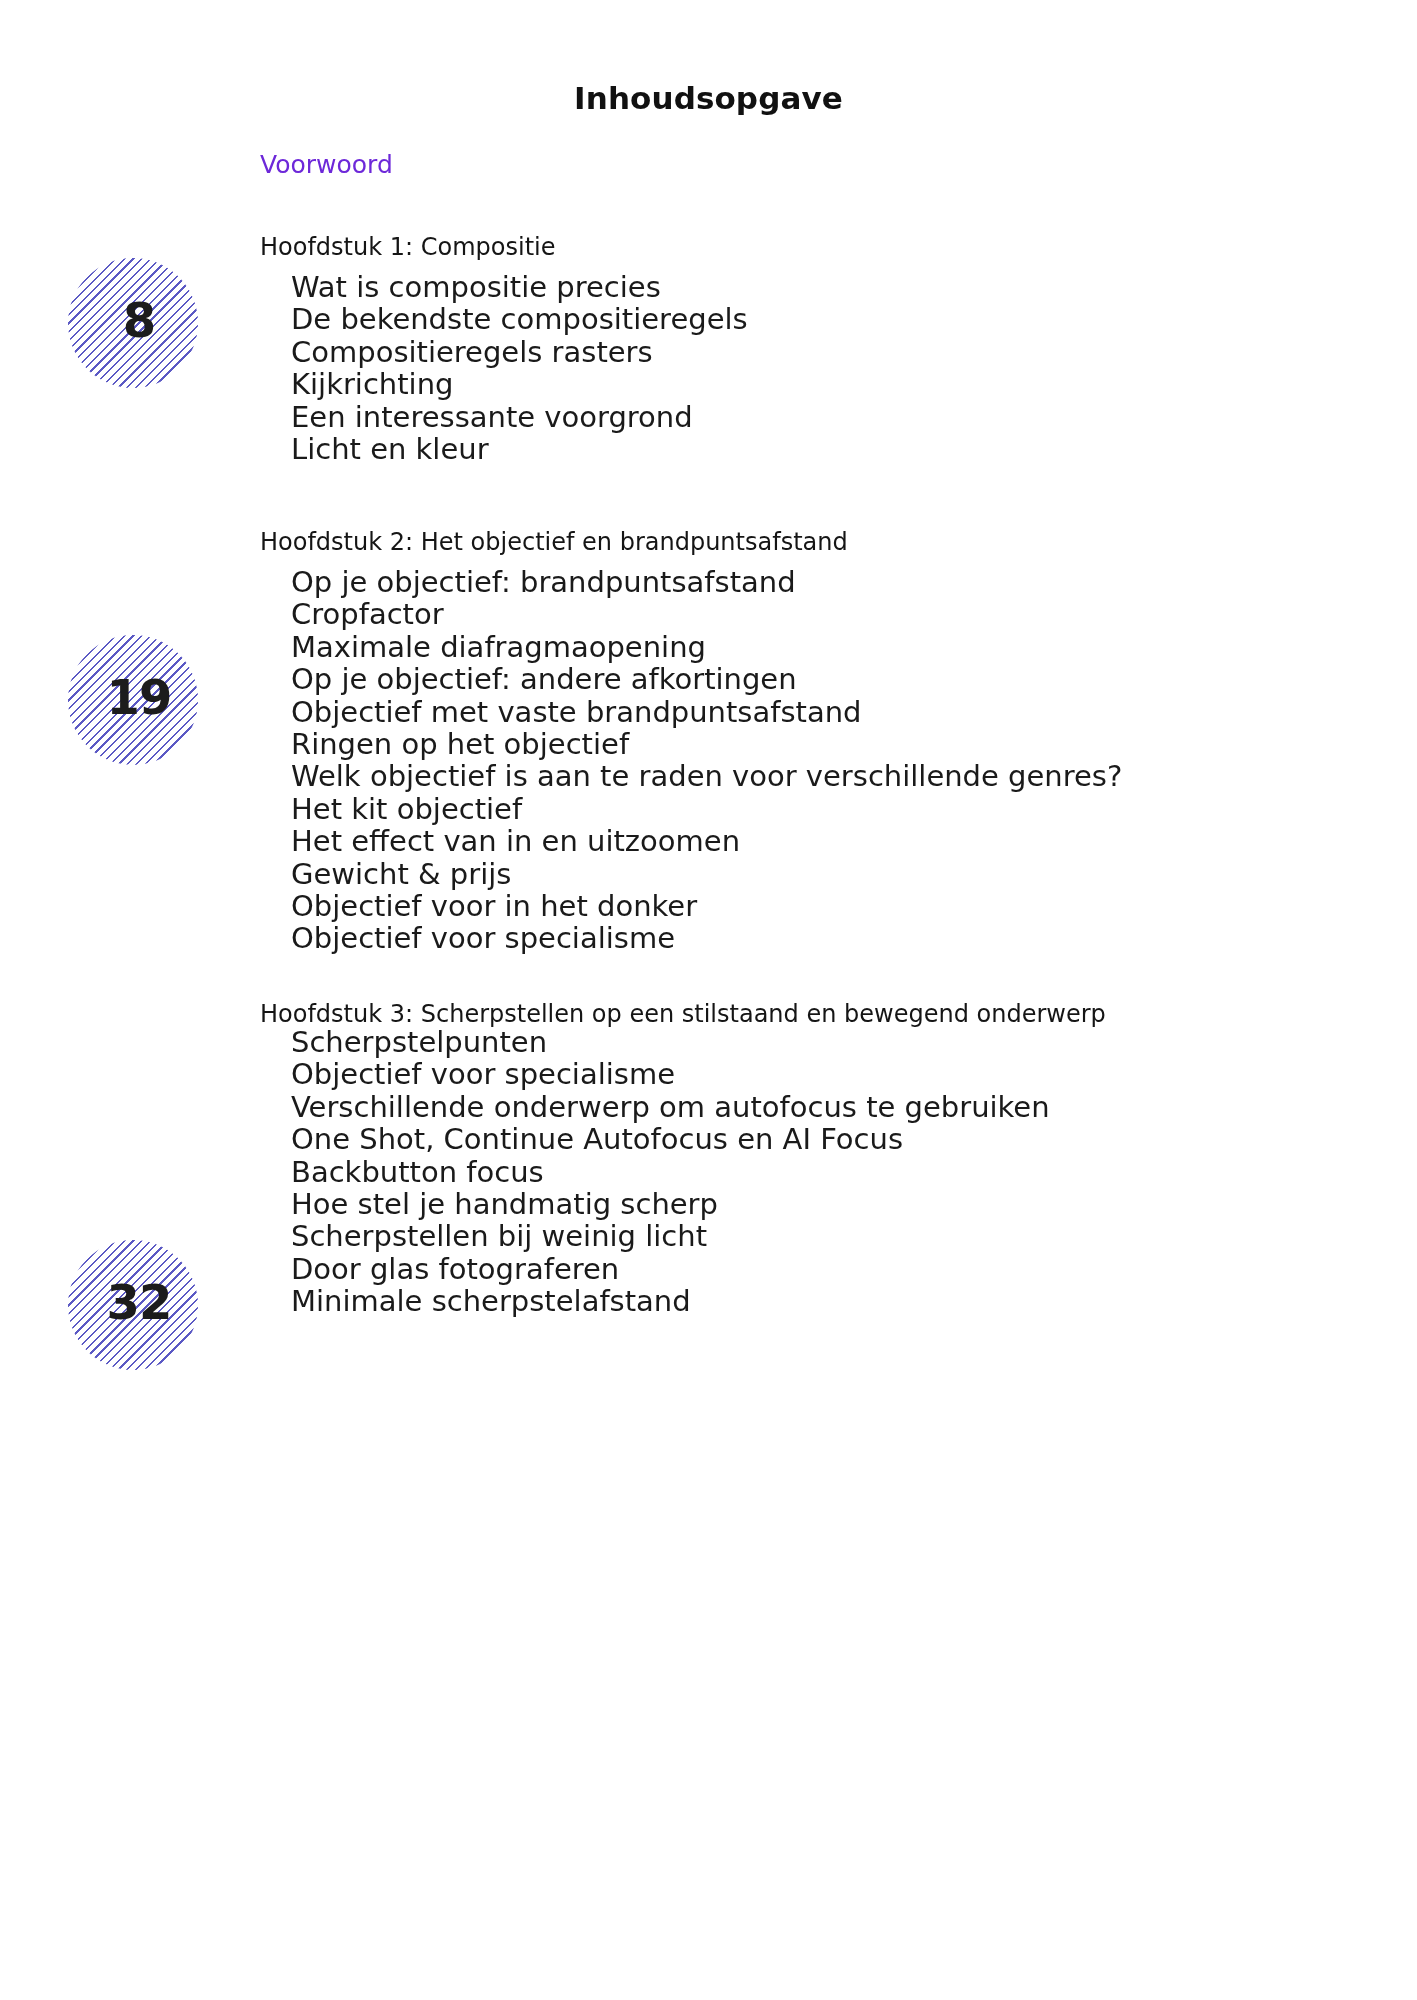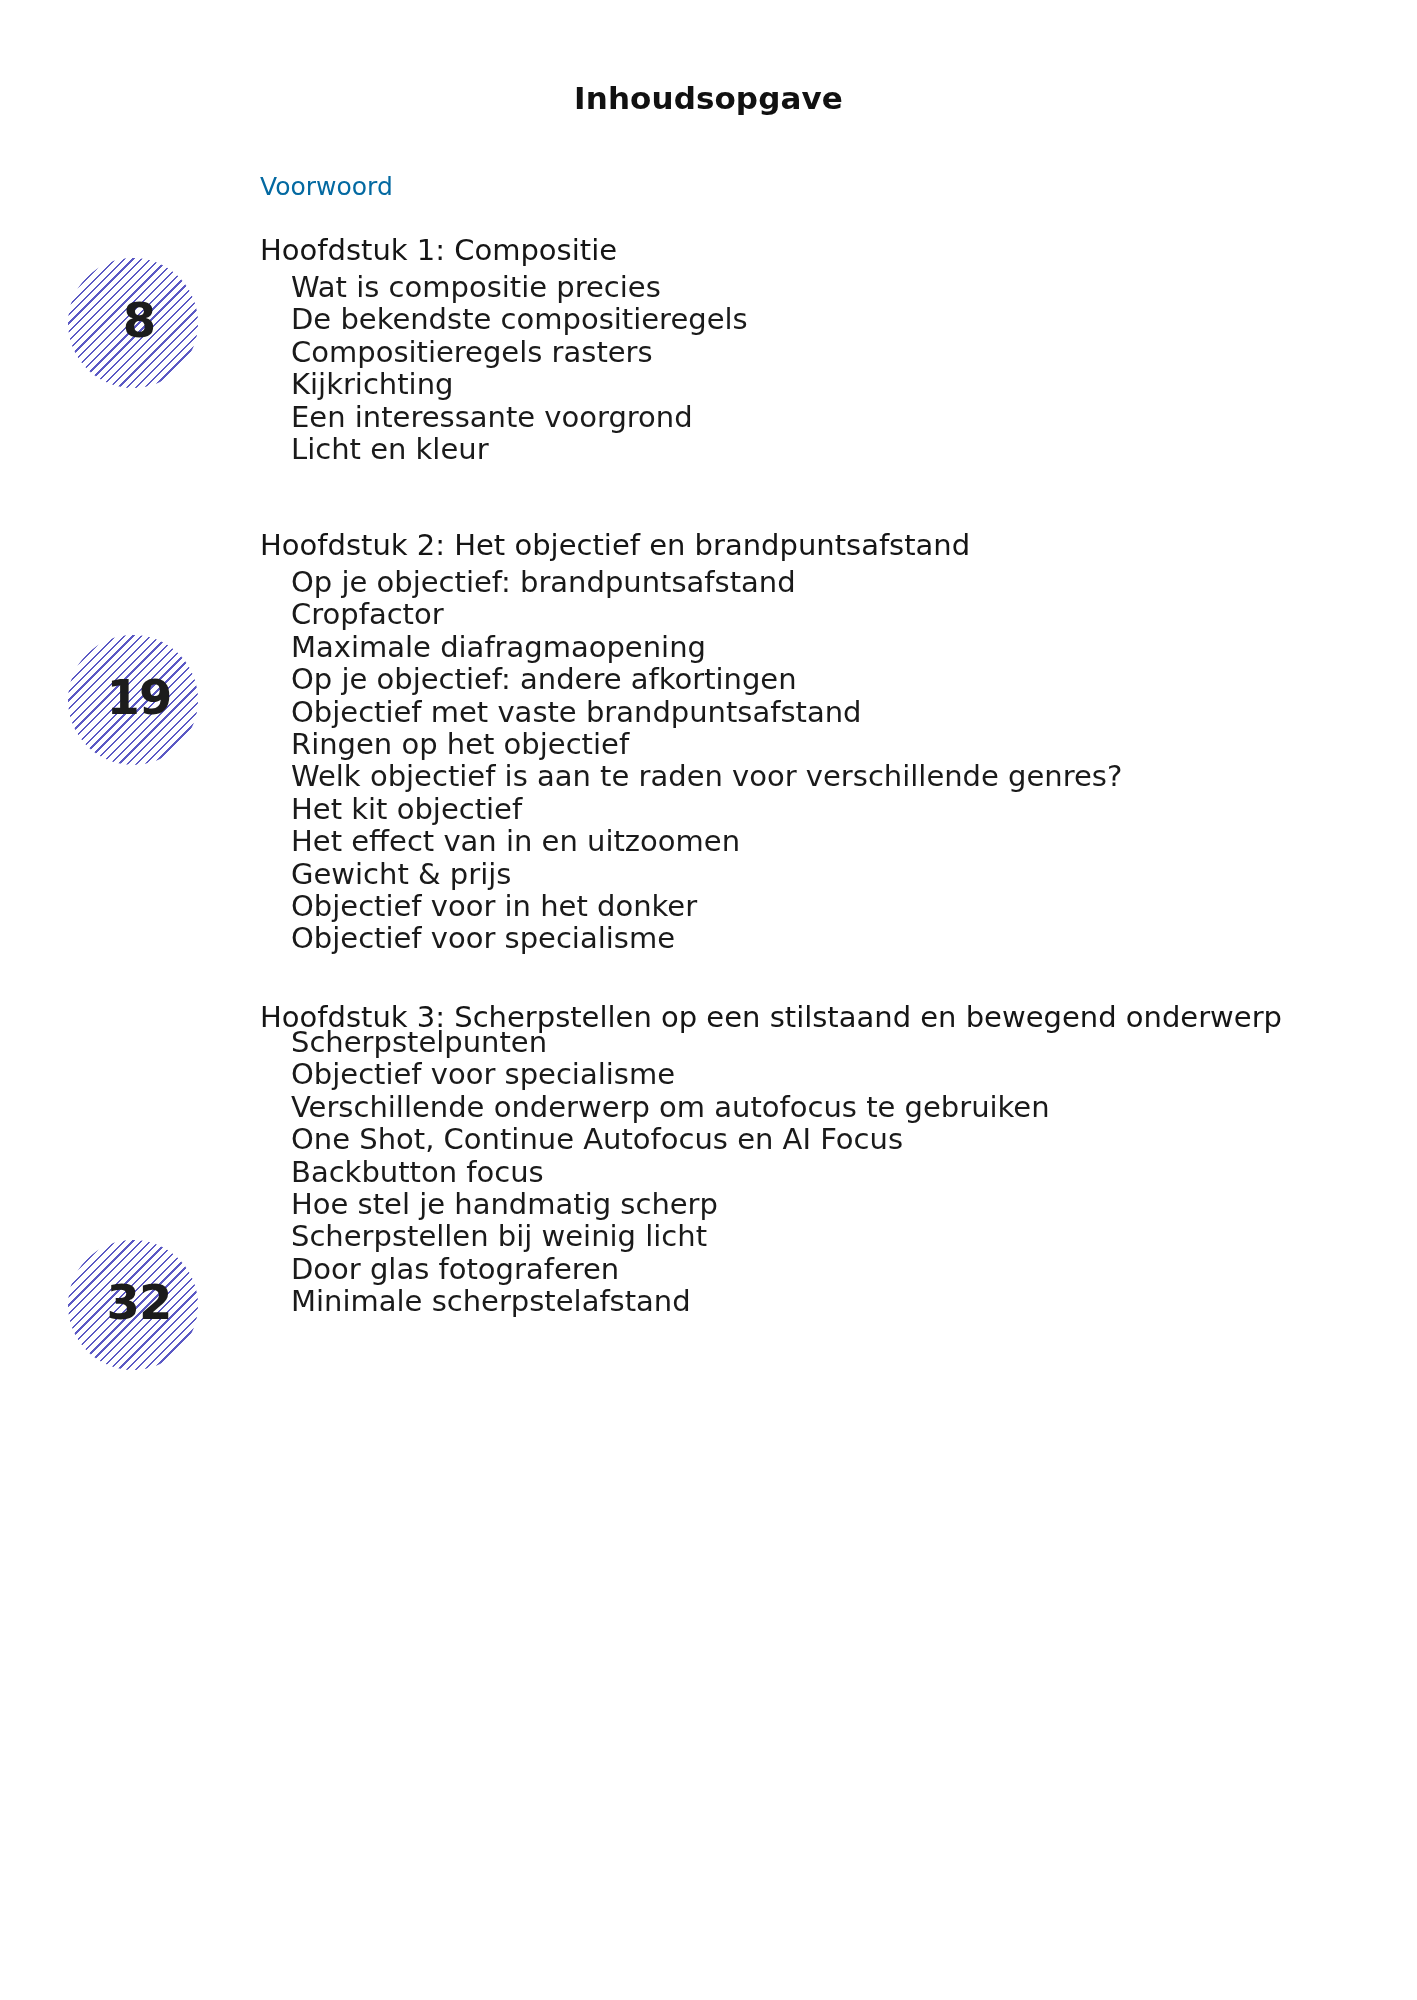--- a/index.html
+++ b/index.html
@@ -32,24 +32,24 @@
     font-size: 31px;
     font-weight: bold;
     letter-spacing: 0.1px;
     color: #111111;
   }
 
   
   .preface {
     position: absolute;
     left: 260px;
-    top: 172px;
+    top: 150px;
     font-size: 25px;
     font-weight: 400;
-    color: #0369a1;
+    color: #6d28d9;
   }
 
   
   .chapter {
     position: absolute;
     left: 0;
     width: 1417px;
   }
   .chapter-1 { top: 233px; }
   .chapter-2 { top: 528px; }
@@ -86,21 +86,21 @@
     font-weight: bold;
     color: #1c1c1c;
     letter-spacing: -1px;
     line-height: 1;
   }
 
   
   .chapter-title {
     position: absolute;
     left: 260px;
-    font-size: 29px;
+    font-size: 24px;
     font-weight: 400;
     color: #151515;
     white-space: nowrap;
   }
   .chapter-1 .chapter-title { top: 0px; }
   .chapter-2 .chapter-title { top: 0px; }
   .chapter-3 .chapter-title { top: 0px; }
 
   
   .chapter-items {

